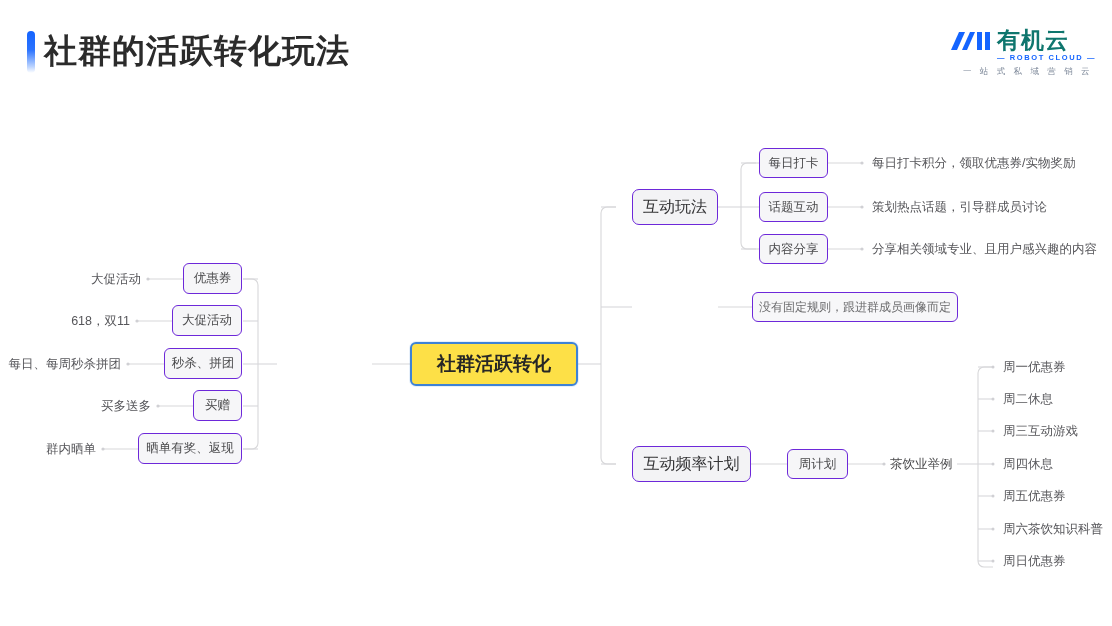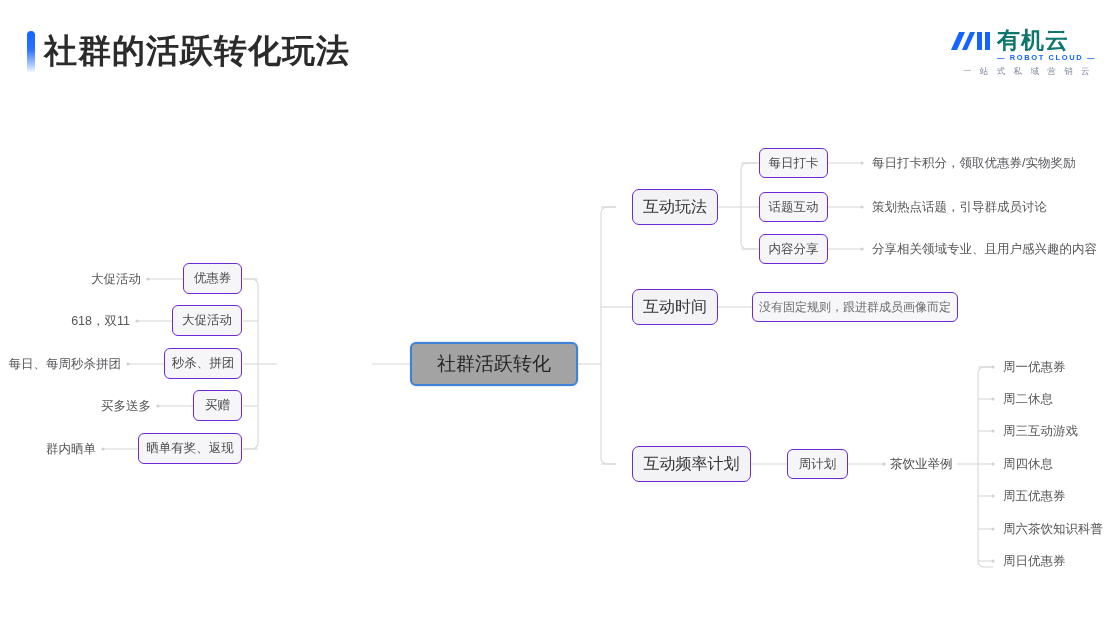--- a/index.html
+++ b/index.html
@@ -53,26 +53,27 @@
     position:absolute;
     box-sizing:border-box;
     display:flex;align-items:center;justify-content:center;
     background:#f4f4f6;
     border:1px solid #6d28d9;
     border-radius:7px;
     color:#3a3a3c;
     white-space:nowrap;
   }
   .node.root{
-    background:#a3a3a3;
+    background:#fde047;
     border:2px solid #3d82d6;
     border-radius:6px;
     font-size:19px;
     color:#262626;
     box-shadow:0 0 0 1px rgba(61,130,214,0.12);
+    font-weight:bold;
   }
   .node.branch{font-size:16px;color:#333335;background:#f3f3f5;}
   .node.sub{font-size:12.5px;color:#4a4a4c;background:#f6f6f8;border-radius:6px;}
   .node.note{font-size:12px;color:#6a6a6c;background:#f7f7f9;border-radius:6px;}
   .leaf-text{
     position:absolute;
     font-size:12.5px;color:#56565a;white-space:nowrap;line-height:16px;
   }
   .leaf-text.right{text-align:left;}
   .leaf-text.left{text-align:right;}
@@ -191,21 +192,20 @@
   <div class="node branch" style="left:632px;top:189px;width:86px;height:36px;">互动玩法</div>
 
   <div class="node sub" style="left:759px;top:148px;width:69px;height:30px;">每日打卡</div>
   <div class="node sub" style="left:759px;top:192px;width:69px;height:30px;">话题互动</div>
   <div class="node sub" style="left:759px;top:234px;width:69px;height:30px;">内容分享</div>
 
   <div class="leaf-text right" style="left:872px;top:155px;">每日打卡积分，领取优惠券/实物奖励</div>
   <div class="leaf-text right" style="left:872px;top:199px;">策划热点话题，引导群成员讨论</div>
   <div class="leaf-text right" style="left:872px;top:241px;">分享相关领域专业、且用户感兴趣的内容</div>
 
-  <div class="node branch" style="left:632px;top:289px;width:86px;height:36px;">互动时间</div>
   <div class="node note" style="left:752px;top:292px;width:206px;height:30px;">没有固定规则，跟进群成员画像而定</div>
 
   <div class="node branch" style="left:632px;top:446px;width:119px;height:36px;">互动频率计划</div>
   <div class="node sub" style="left:787px;top:449px;width:61px;height:30px;">周计划</div>
   <div class="plain" style="left:890px;top:456px;">茶饮业举例</div>
 
   <div class="leaf-text right" style="left:1003px;top:359px;">周一优惠券</div>
   <div class="leaf-text right" style="left:1003px;top:391px;">周二休息</div>
   <div class="leaf-text right" style="left:1003px;top:423px;">周三互动游戏</div>
   <div class="leaf-text right" style="left:1003px;top:456px;">周四休息</div>

